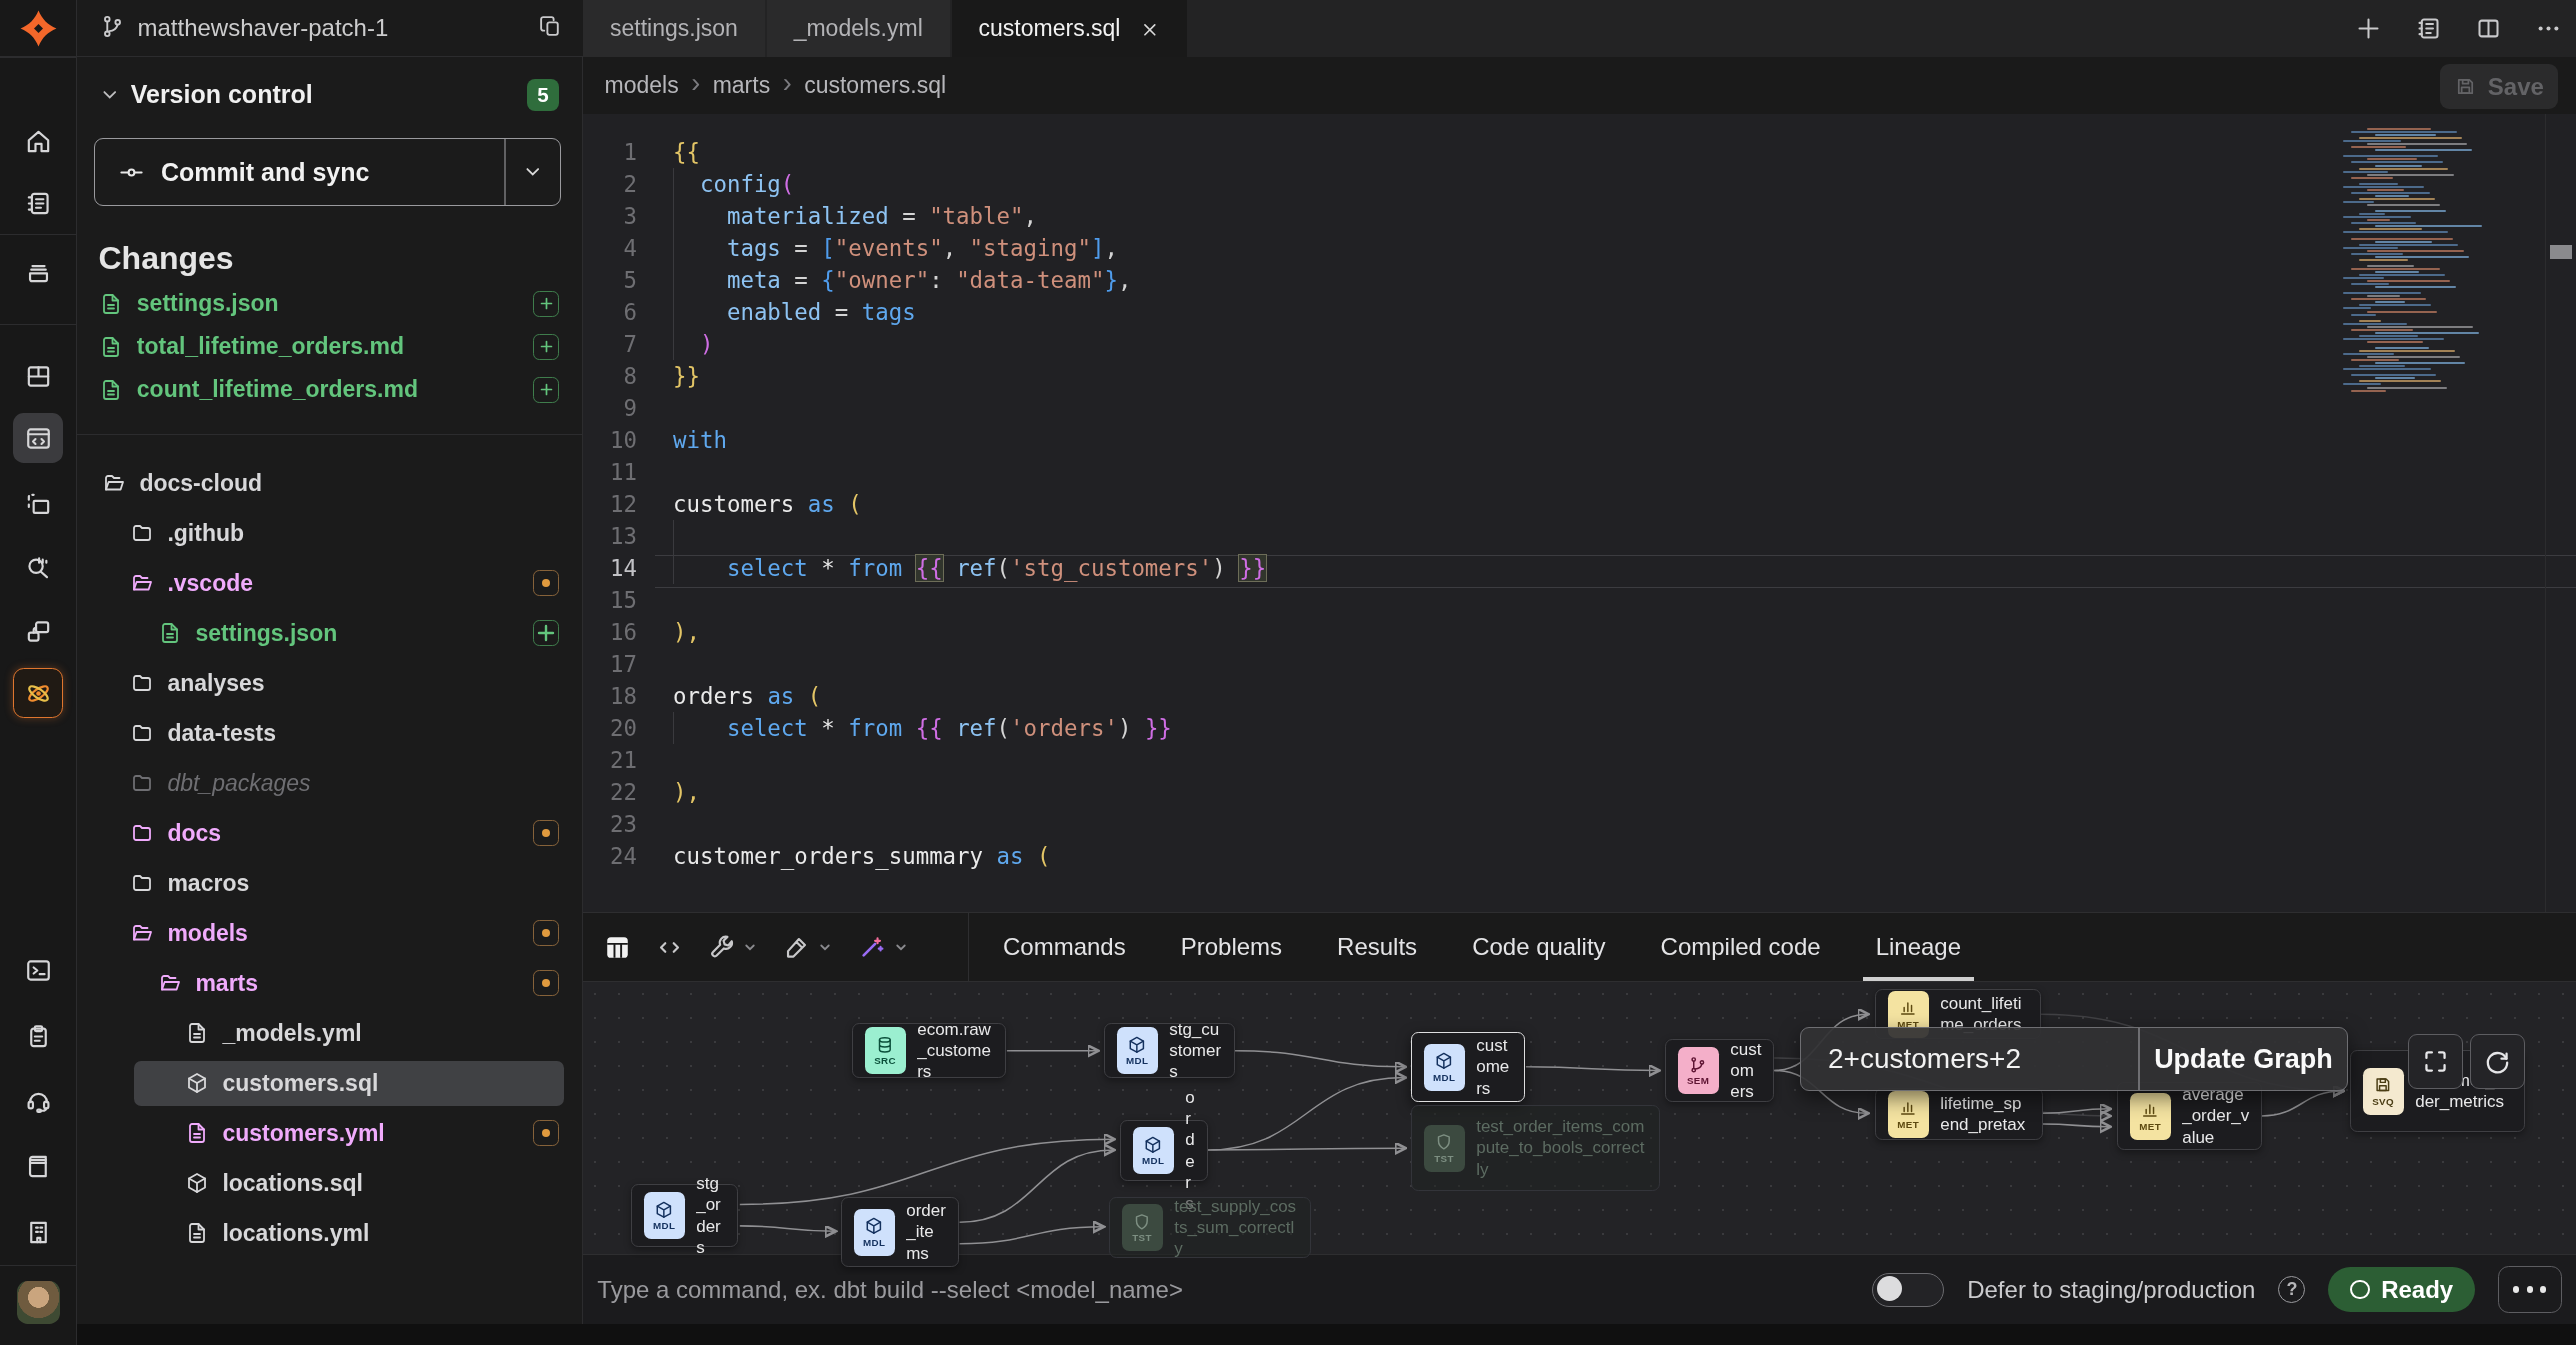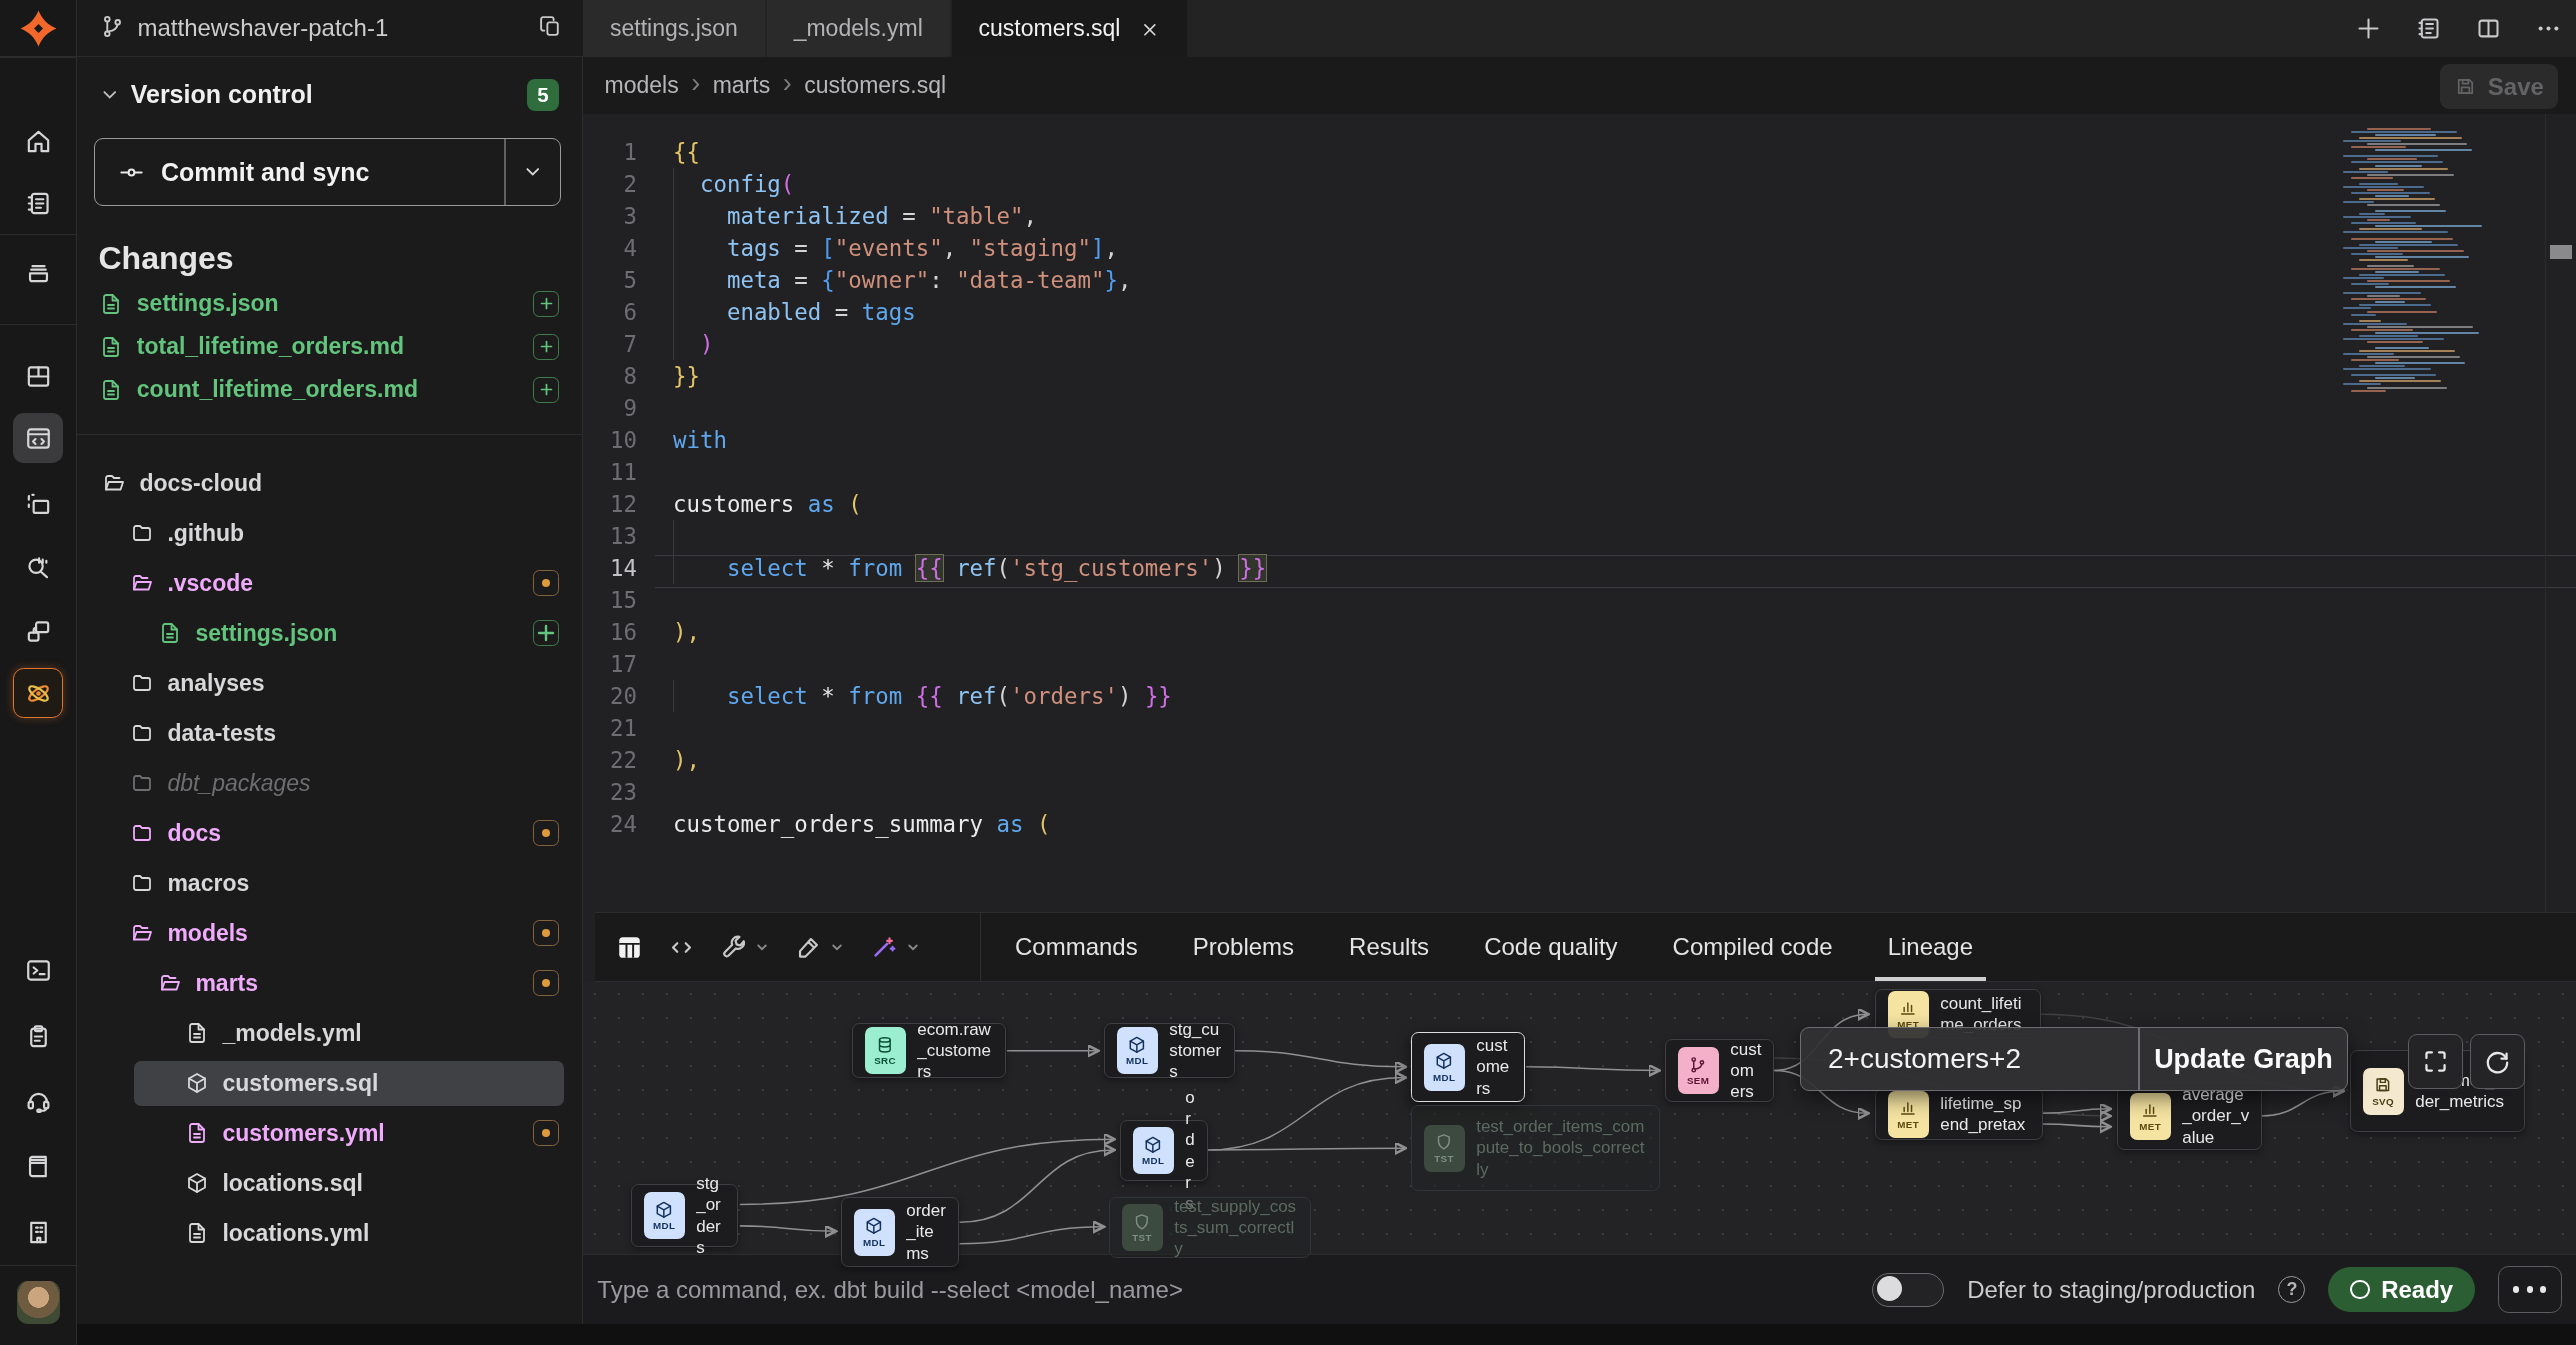--- a/index.html
+++ b/index.html
@@ -101,21 +101,21 @@
   .tk-m{color:#cf6ee4;} .tk-b{color:#4f9cec;} .tk-p{color:#d4d4d4;} .tk-w{color:#eaeaea;}
   .tk-B{color:#cf6ee4; outline:0.9px solid #6d6d58; background:#31352c; }
   .curline { position:absolute; left:72px; right:0; top:441px; height:33px;
     border-top:0.9px solid #3c3c40; border-bottom:0.9px solid #3c3c40; pointer-events:none; }
   .minimap { position:absolute; left:1760px; top:10.7px; width:161px; height:268px; }
   .mm-row { position:absolute; height:2.7px; border-radius:0.9px; }
   .vtrack { position:absolute; right:30px; top:0; height:798px; width:0.9px; background:#2c2c2e; }
   .vthumb { position:absolute; right:3.6px; top:131px; width:22.4px; height:14.3px; background:#8a8a8d; cursor:pointer; }
 
   
-  .panel-tabs { position:absolute; left:12px; right:0; top:855px; height:70px; background:#1a1a1a;
+  .panel-tabs { position:absolute; left:0; right:0; top:855px; height:70px; background:#1a1a1a;
     border-top:0.9px solid #2e2e30; border-bottom:0.9px solid #2e2e30; }
   .ptool { position:absolute; left:0; top:0; bottom:0; width:386px; display:flex; align-items:center;
     gap:23px; padding-left:19.7px; border-right:0.9px solid #2e2e30; color:#c8c8ca; }
   .ptool .pt { display:flex; align-items:center; gap:5.4px; cursor:pointer; }
   .ptool svg { width:29px; height:29px; }
   .ptool .cdn { width:18px; height:18px; color:#8a8a8e; }
   .ptab-row { position:absolute; left:420px; top:0; bottom:0; display:flex; gap:55px; align-items:stretch; }
   .ptab { position:relative; display:flex; align-items:center; font-size:24px; color:#e4e4e6; cursor:pointer; white-space:nowrap; }
   .ptab.active::after { content:""; position:absolute; left:-12.5px; right:-12.5px; bottom:0; height:4.5px; background:#cfcfcf; }
 
@@ -626,20 +626,21 @@
           <div class="cline"><span class="lnum">8</span><span class="ltext"><span class="tk-y">}}</span></span></div>
           <div class="cline"><span class="lnum">9</span><span class="ltext"></span></div>
           <div class="cline"><span class="lnum">10</span><span class="ltext"><span class="tk-k">with</span></span></div>
           <div class="cline"><span class="lnum">11</span><span class="ltext"></span></div>
           <div class="cline"><span class="lnum">12</span><span class="ltext"><span class="tk-w">customers</span><span class="tk-p"> </span><span class="tk-k">as</span><span class="tk-p"> </span><span class="tk-y">(</span></span></div>
           <div class="cline"><span class="lnum">13</span><span class="ltext"><i class="guide"></i></span></div>
           <div class="cline"><span class="lnum cur">14</span><span class="ltext"><i class="guide"></i><span class="tk-p">    </span><span class="tk-k">select</span><span class="tk-p"> </span><span class="tk-w">*</span><span class="tk-p"> </span><span class="tk-k">from</span><span class="tk-p"> </span><span class="tk-B">{{</span><span class="tk-p"> </span><span class="tk-f">ref</span><span class="tk-p">(</span><span class="tk-s">'stg_customers'</span><span class="tk-p">) </span><span class="tk-B">}}</span></span></div>
           <div class="cline"><span class="lnum">15</span><span class="ltext"></span></div>
           <div class="cline"><span class="lnum">16</span><span class="ltext"><span class="tk-y">),</span></span></div>
           <div class="cline"><span class="lnum">17</span><span class="ltext"></span></div>
+          <div class="cline"><span class="lnum">18</span><span class="ltext"><span class="tk-w">orders</span><span class="tk-p"> </span><span class="tk-k">as</span><span class="tk-p"> </span><span class="tk-y">(</span></span></div>
           <div class="cline"><span class="lnum">20</span><span class="ltext"><i class="guide"></i><span class="tk-p">    </span><span class="tk-k">select</span><span class="tk-p"> </span><span class="tk-w">*</span><span class="tk-p"> </span><span class="tk-k">from</span><span class="tk-p"> </span><span class="tk-m">{{</span><span class="tk-p"> </span><span class="tk-f">ref</span><span class="tk-p">(</span><span class="tk-s">'orders'</span><span class="tk-p">) </span><span class="tk-m">}}</span></span></div>
           <div class="cline"><span class="lnum">21</span><span class="ltext"></span></div>
           <div class="cline"><span class="lnum">22</span><span class="ltext"><span class="tk-y">),</span></span></div>
           <div class="cline"><span class="lnum">23</span><span class="ltext"></span></div>
           <div class="cline"><span class="lnum">24</span><span class="ltext"><span class="tk-w">customer_orders_summary</span><span class="tk-p"> </span><span class="tk-k">as</span><span class="tk-p"> </span><span class="tk-y">(</span></span></div>
         </div>
       <div class="minimap" id="minimap">
           <div class="mm-row" style="left: 24px; top: 3px; width: 64px; background: rgb(169, 111, 88); opacity: 0.85;"></div>
           <div class="mm-row" style="left: 8px; top: 6px; width: 106px; background: rgb(83, 119, 158); opacity: 0.85;"></div>
           <div class="mm-row" style="left: 32px; top: 9px; width: 61px; background: rgb(109, 150, 189); opacity: 0.85;"></div>

